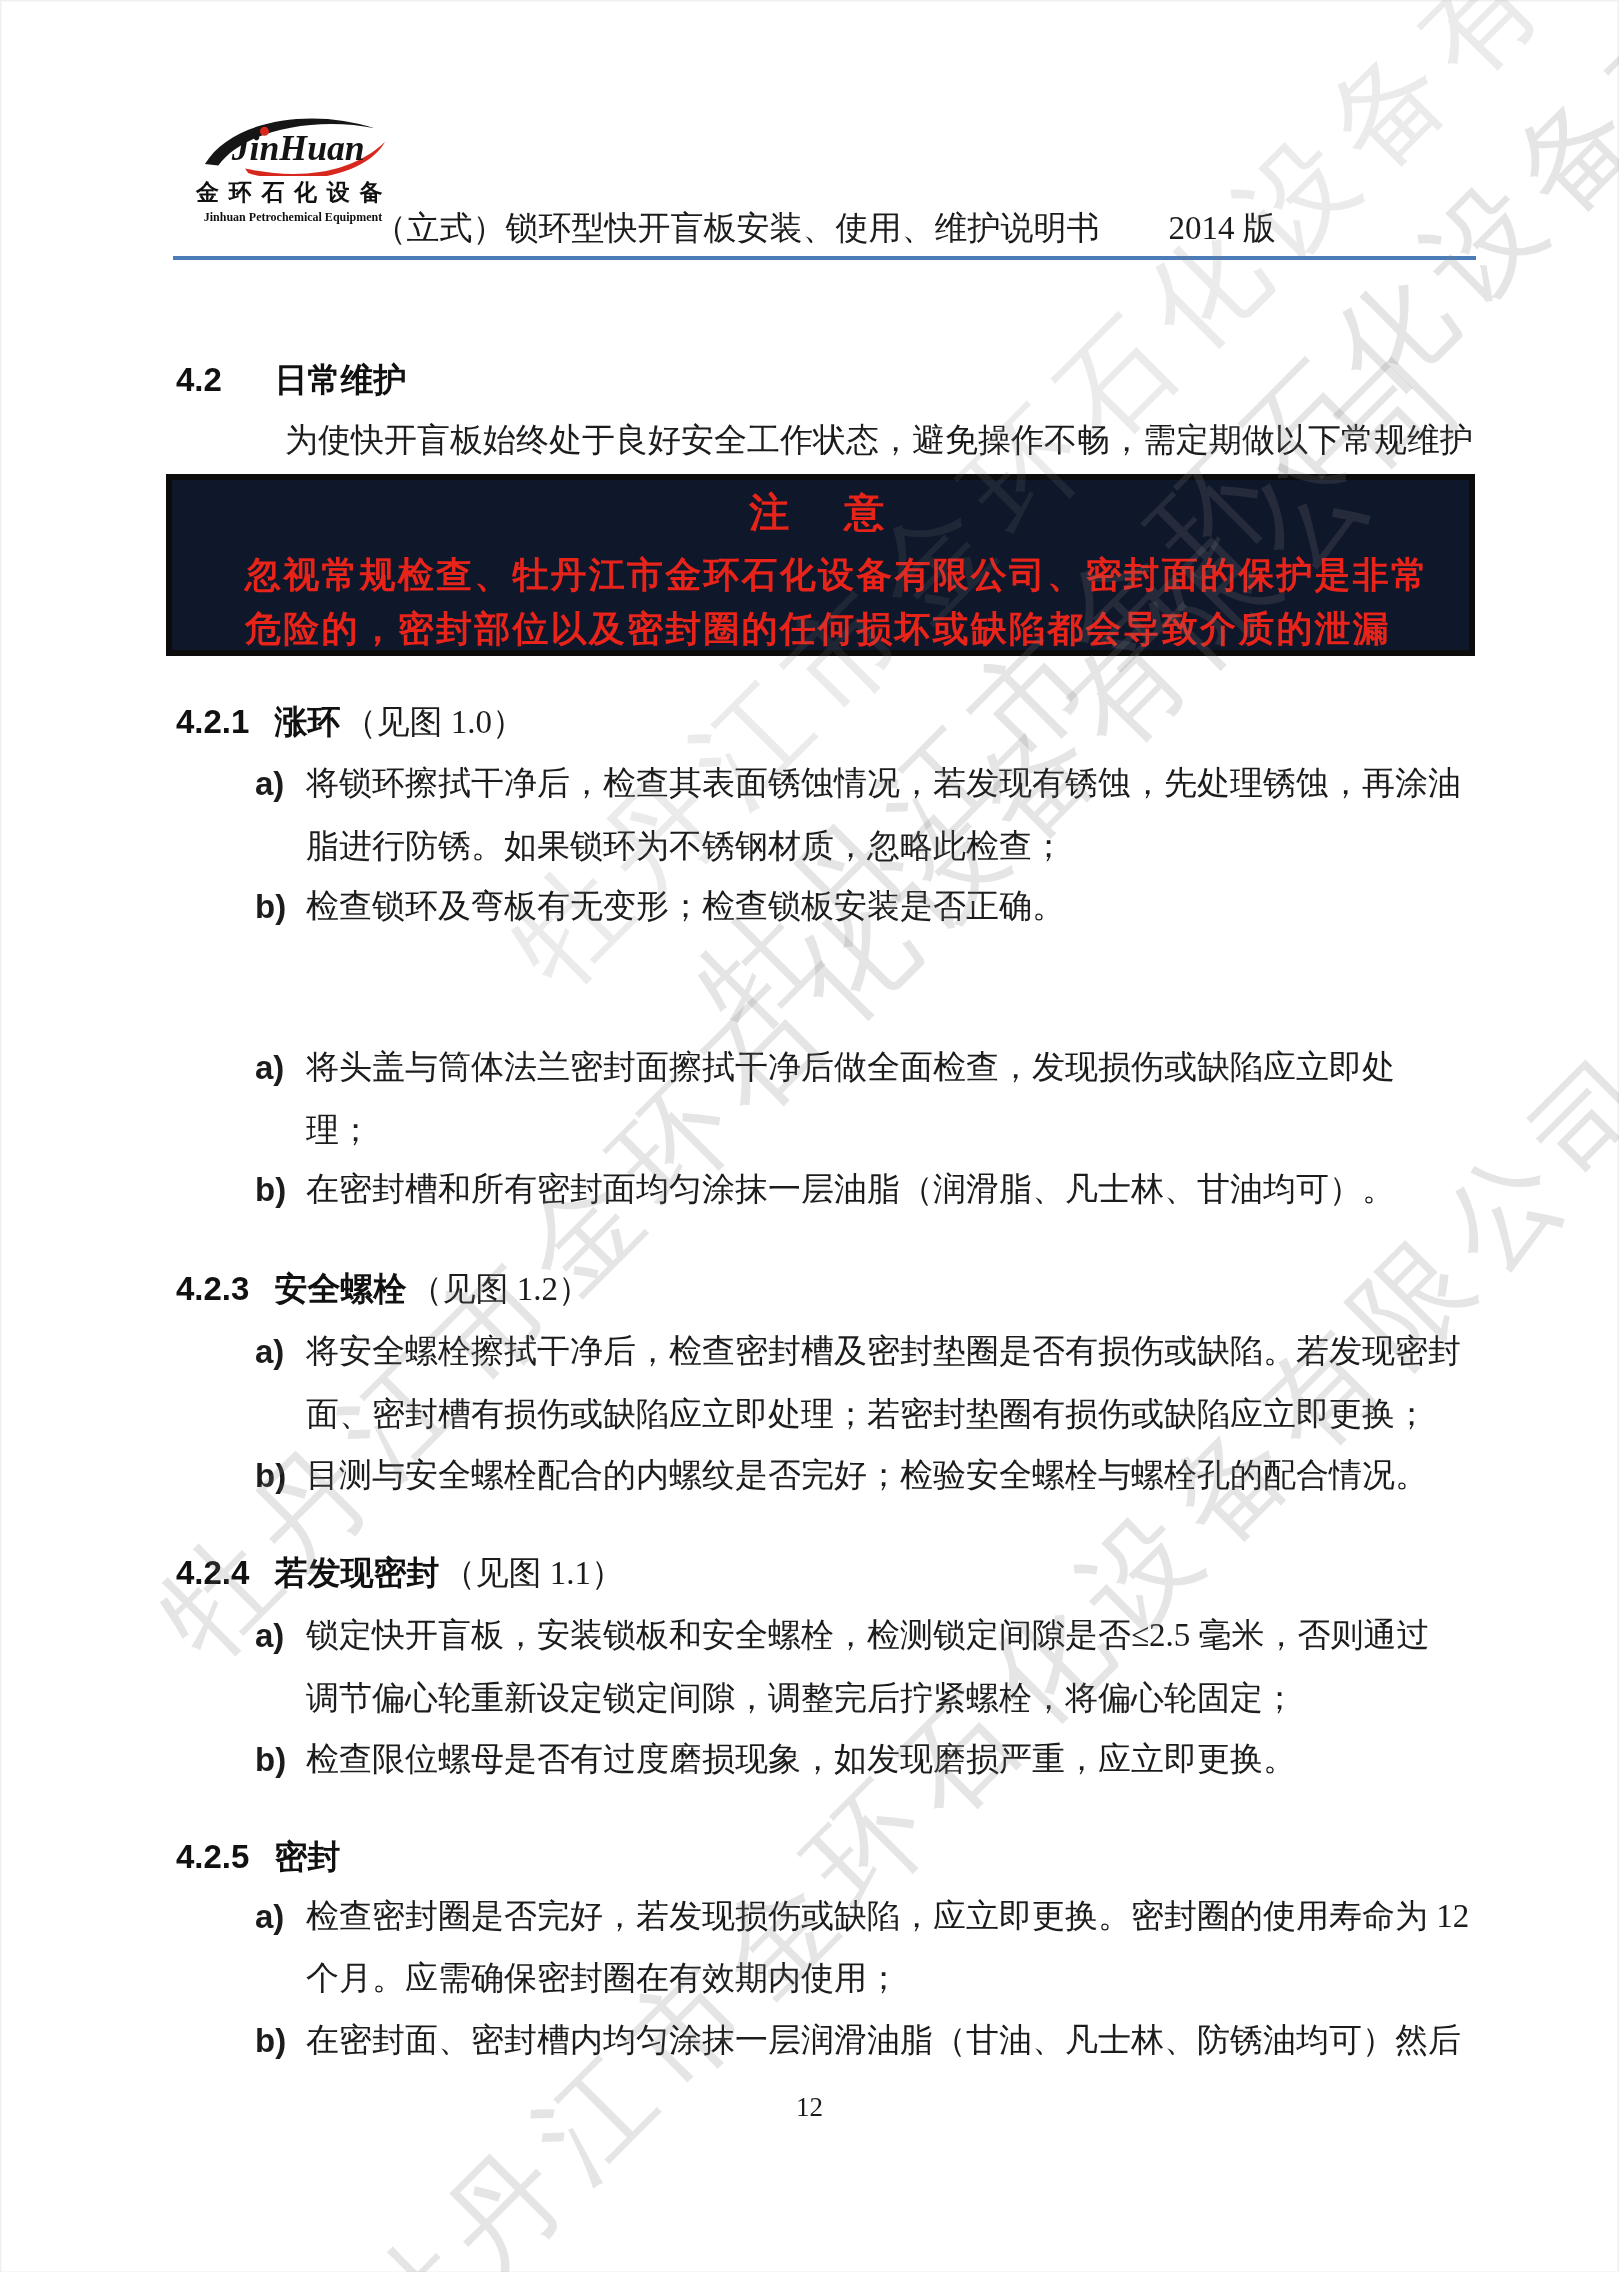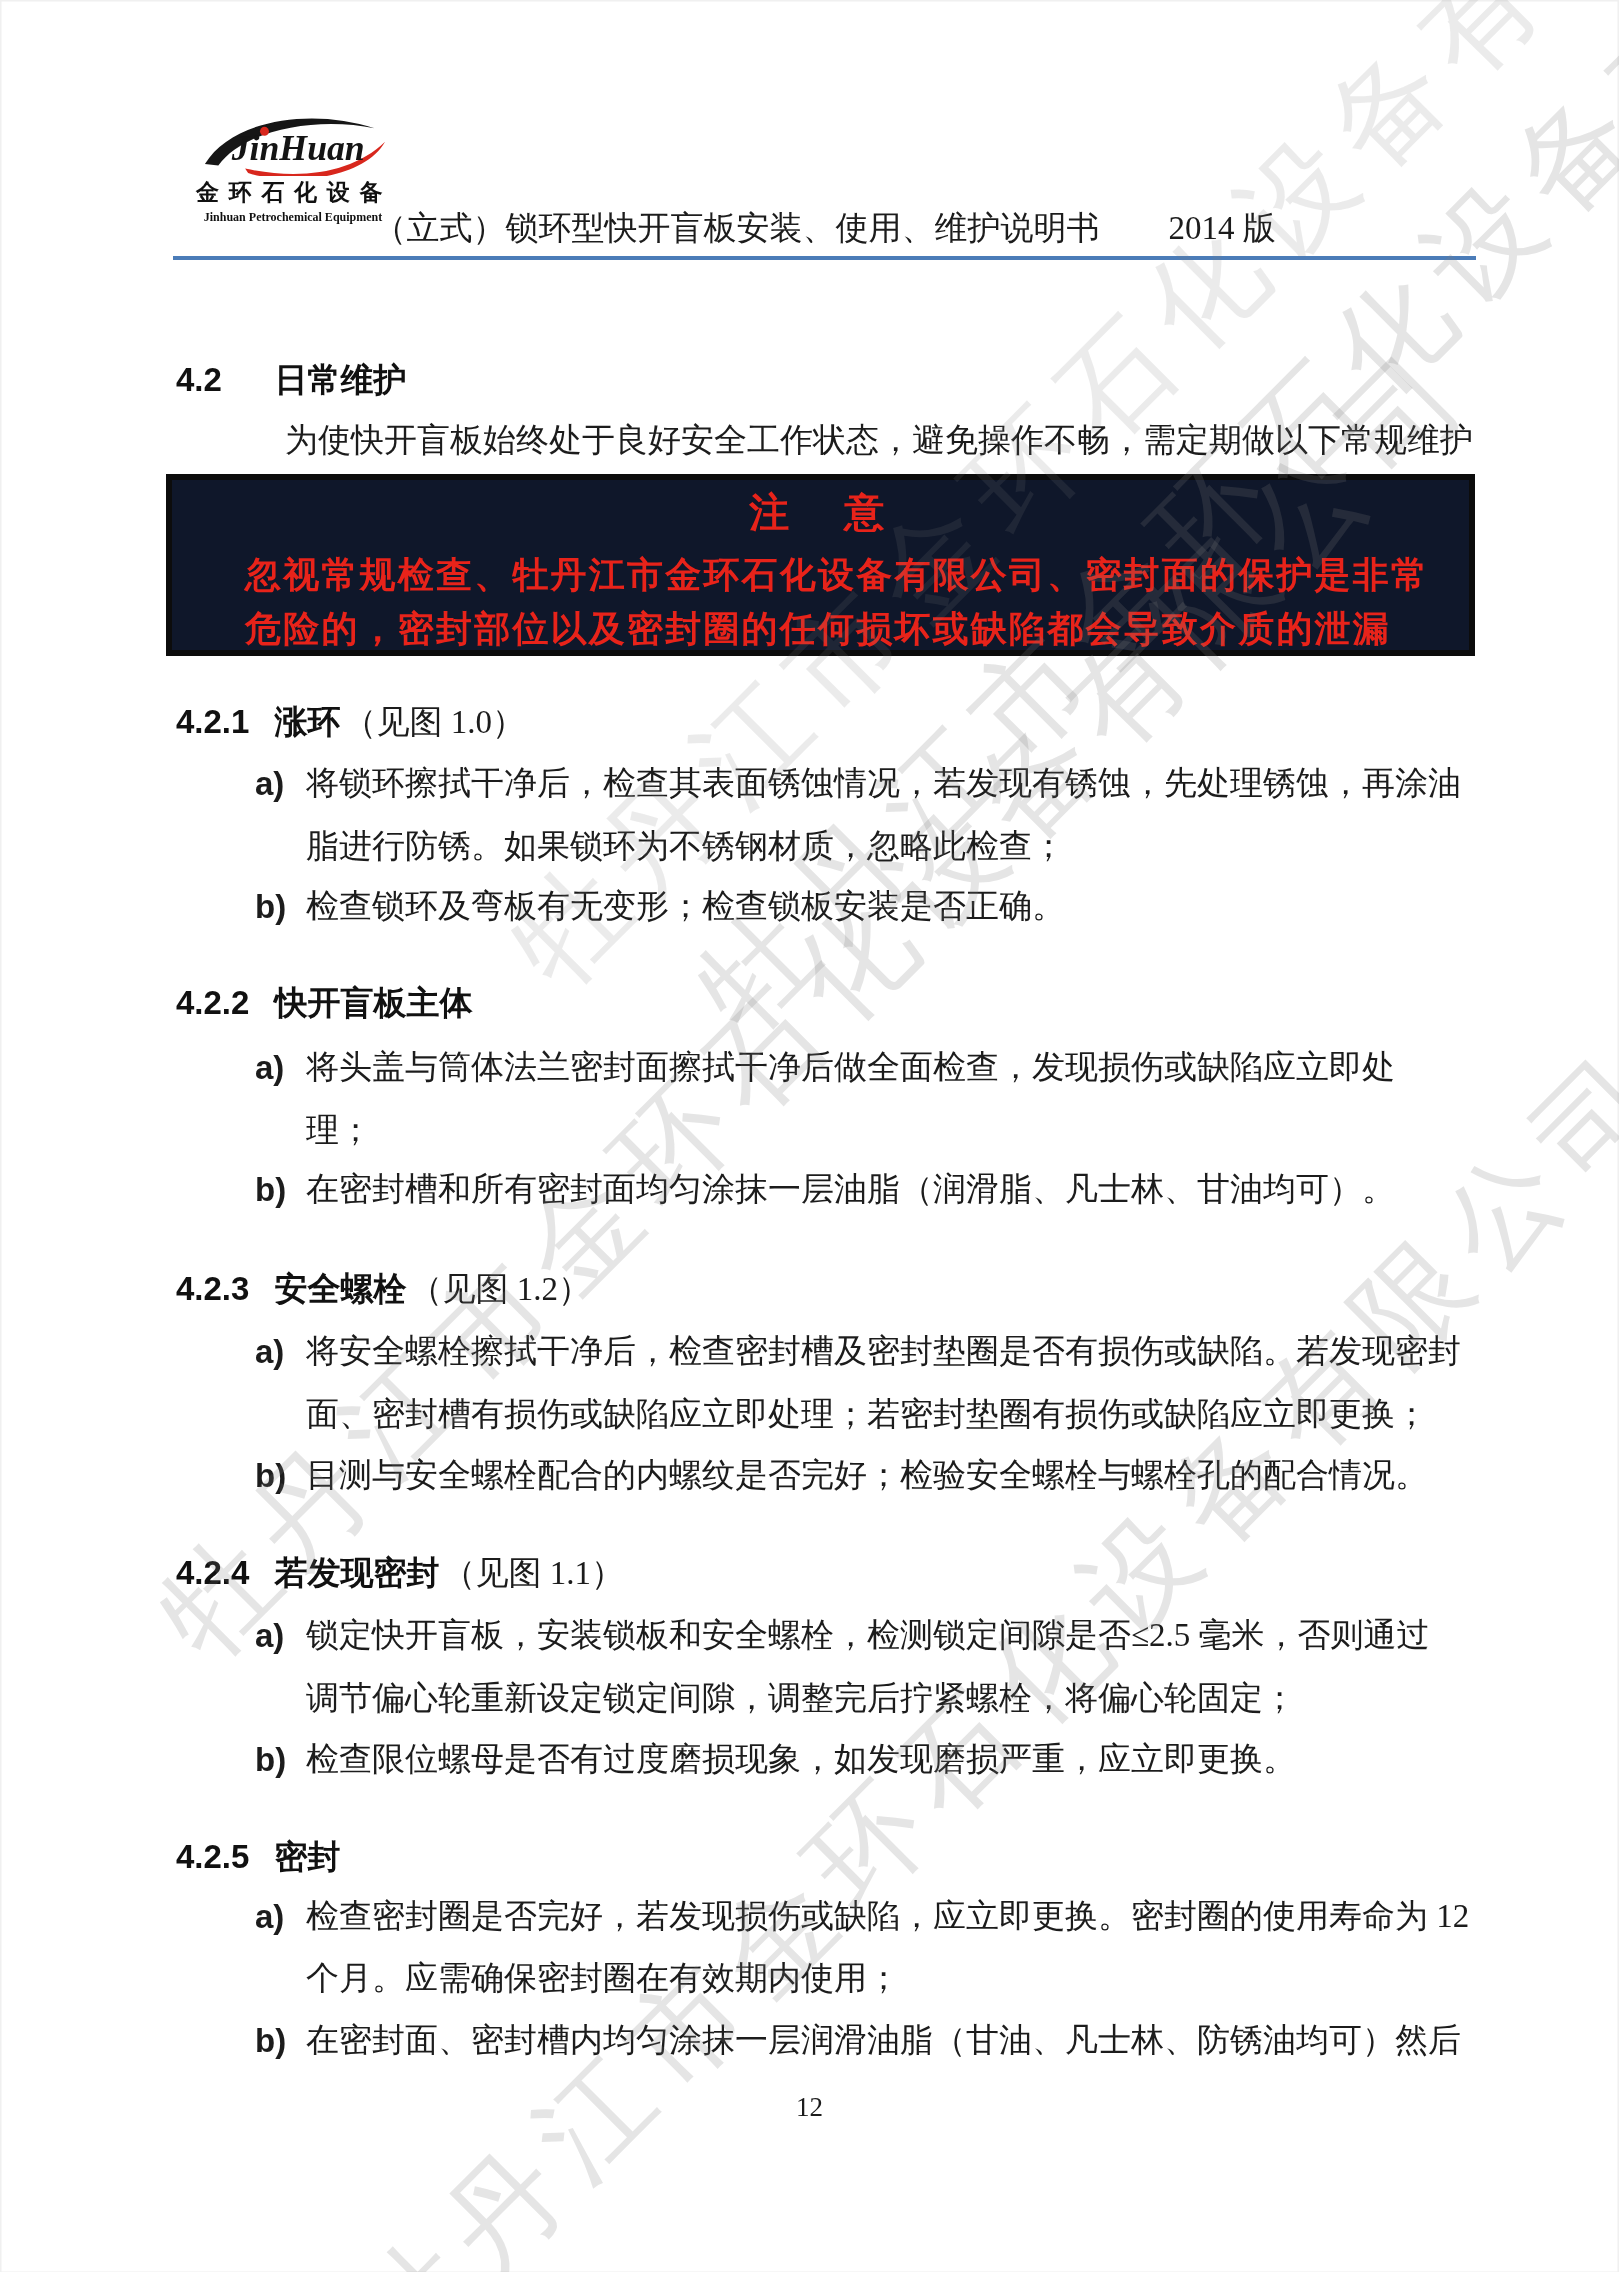--- a/index.html
+++ b/index.html
@@ -123,23 +123,20 @@
     <span class="item-text">将锁环擦拭干净后，检查其表面锈蚀情况，若发现有锈蚀，先处理锈蚀，再涂油</span>
   </div>
   <div class="line" style="top:824px;">
     <span class="item-text">脂进行防锈。如果锁环为不锈钢材质，忽略此检查；</span>
   </div>
   <div class="line" style="top:884px;">
     <span class="item-label">b)</span>
     <span class="item-text">检查锁环及弯板有无变形；检查锁板安装是否正确。</span>
   </div>
 
-  <div class="line sec" style="top:980px;">
-    <span class="sec-num">4.2.2</span><span class="sec-title">快开盲板主体</span><span class="sec-suffix"></span>
-  </div>
   <div class="line" style="top:1045px;">
     <span class="item-label">a)</span>
     <span class="item-text">将头盖与筒体法兰密封面擦拭干净后做全面检查，发现损伤或缺陷应立即处</span>
   </div>
   <div class="line" style="top:1108px;">
     <span class="item-text">理；</span>
   </div>
   <div class="line" style="top:1167px;">
     <span class="item-label">b)</span>
     <span class="item-text">在密封槽和所有密封面均匀涂抹一层油脂（润滑脂、凡士林、甘油均可）。</span>

